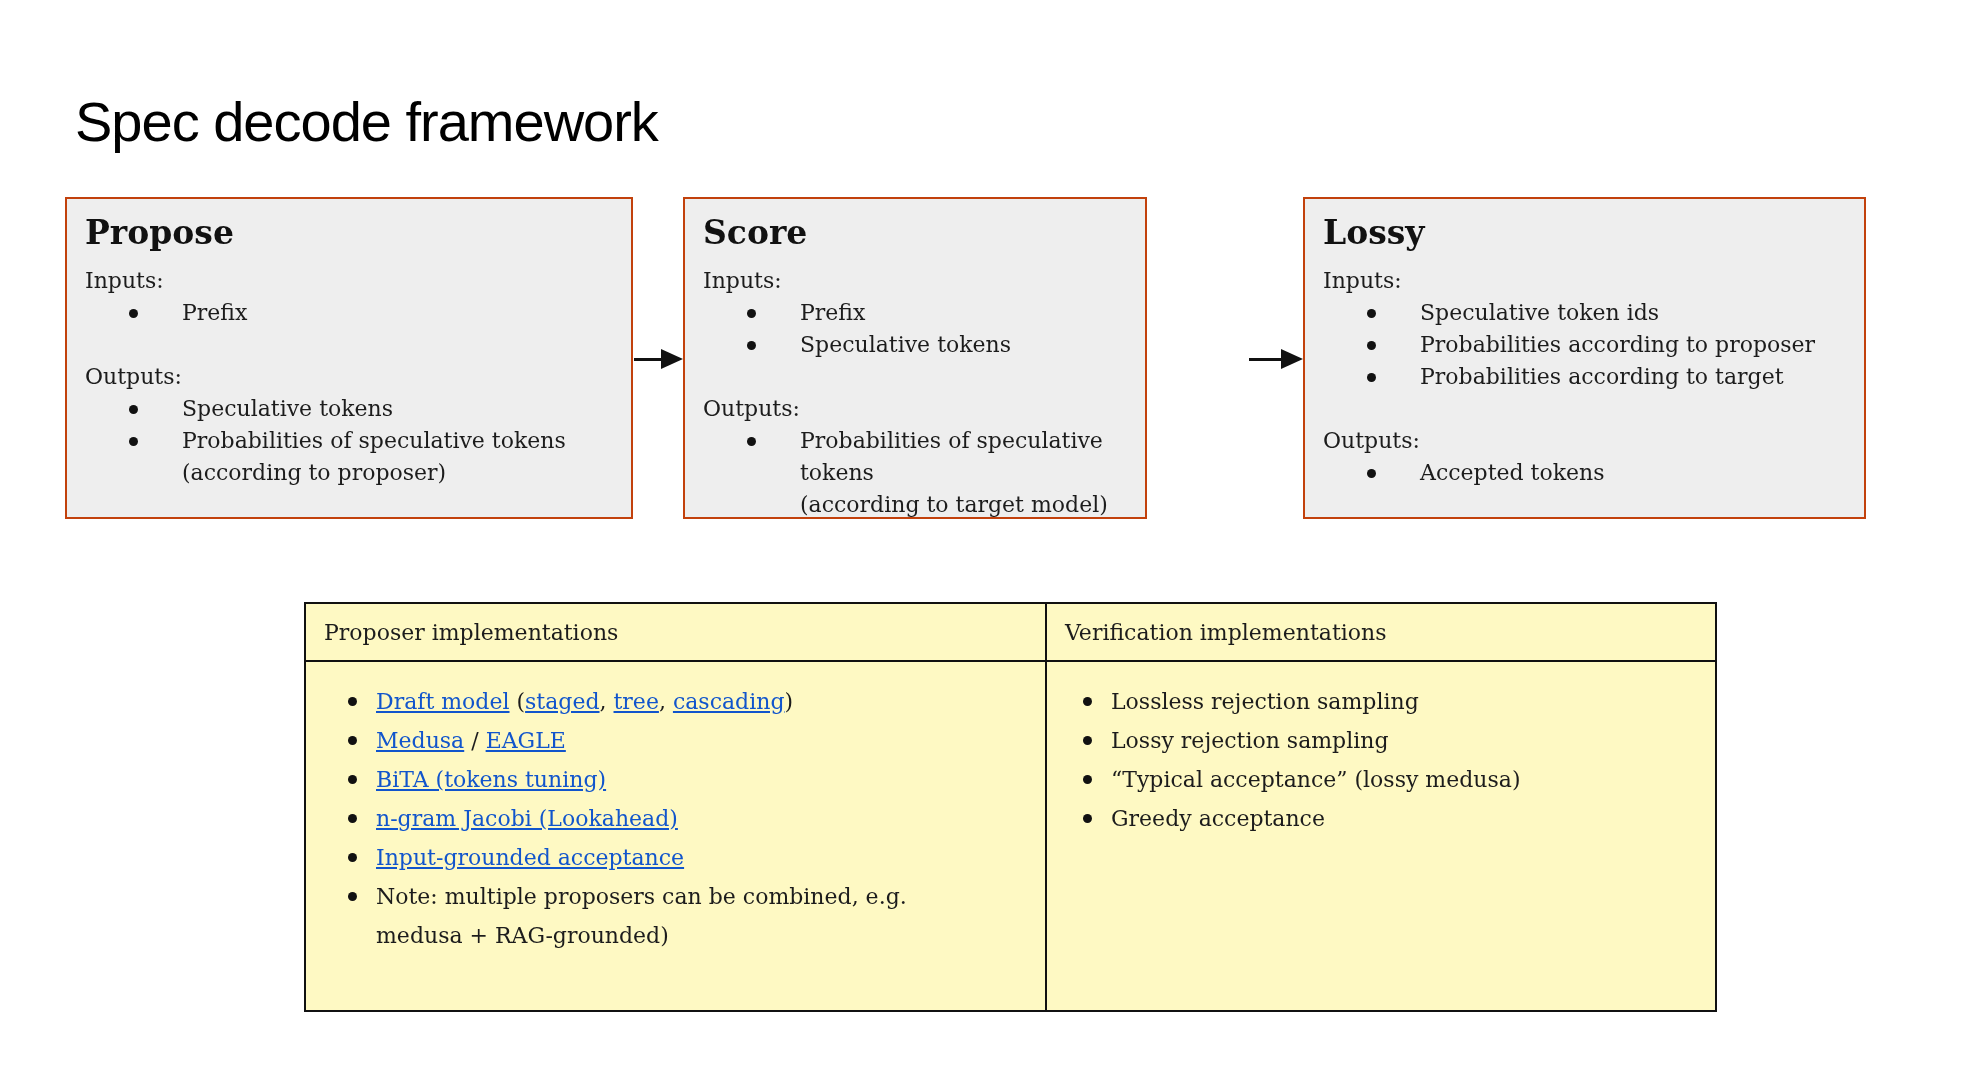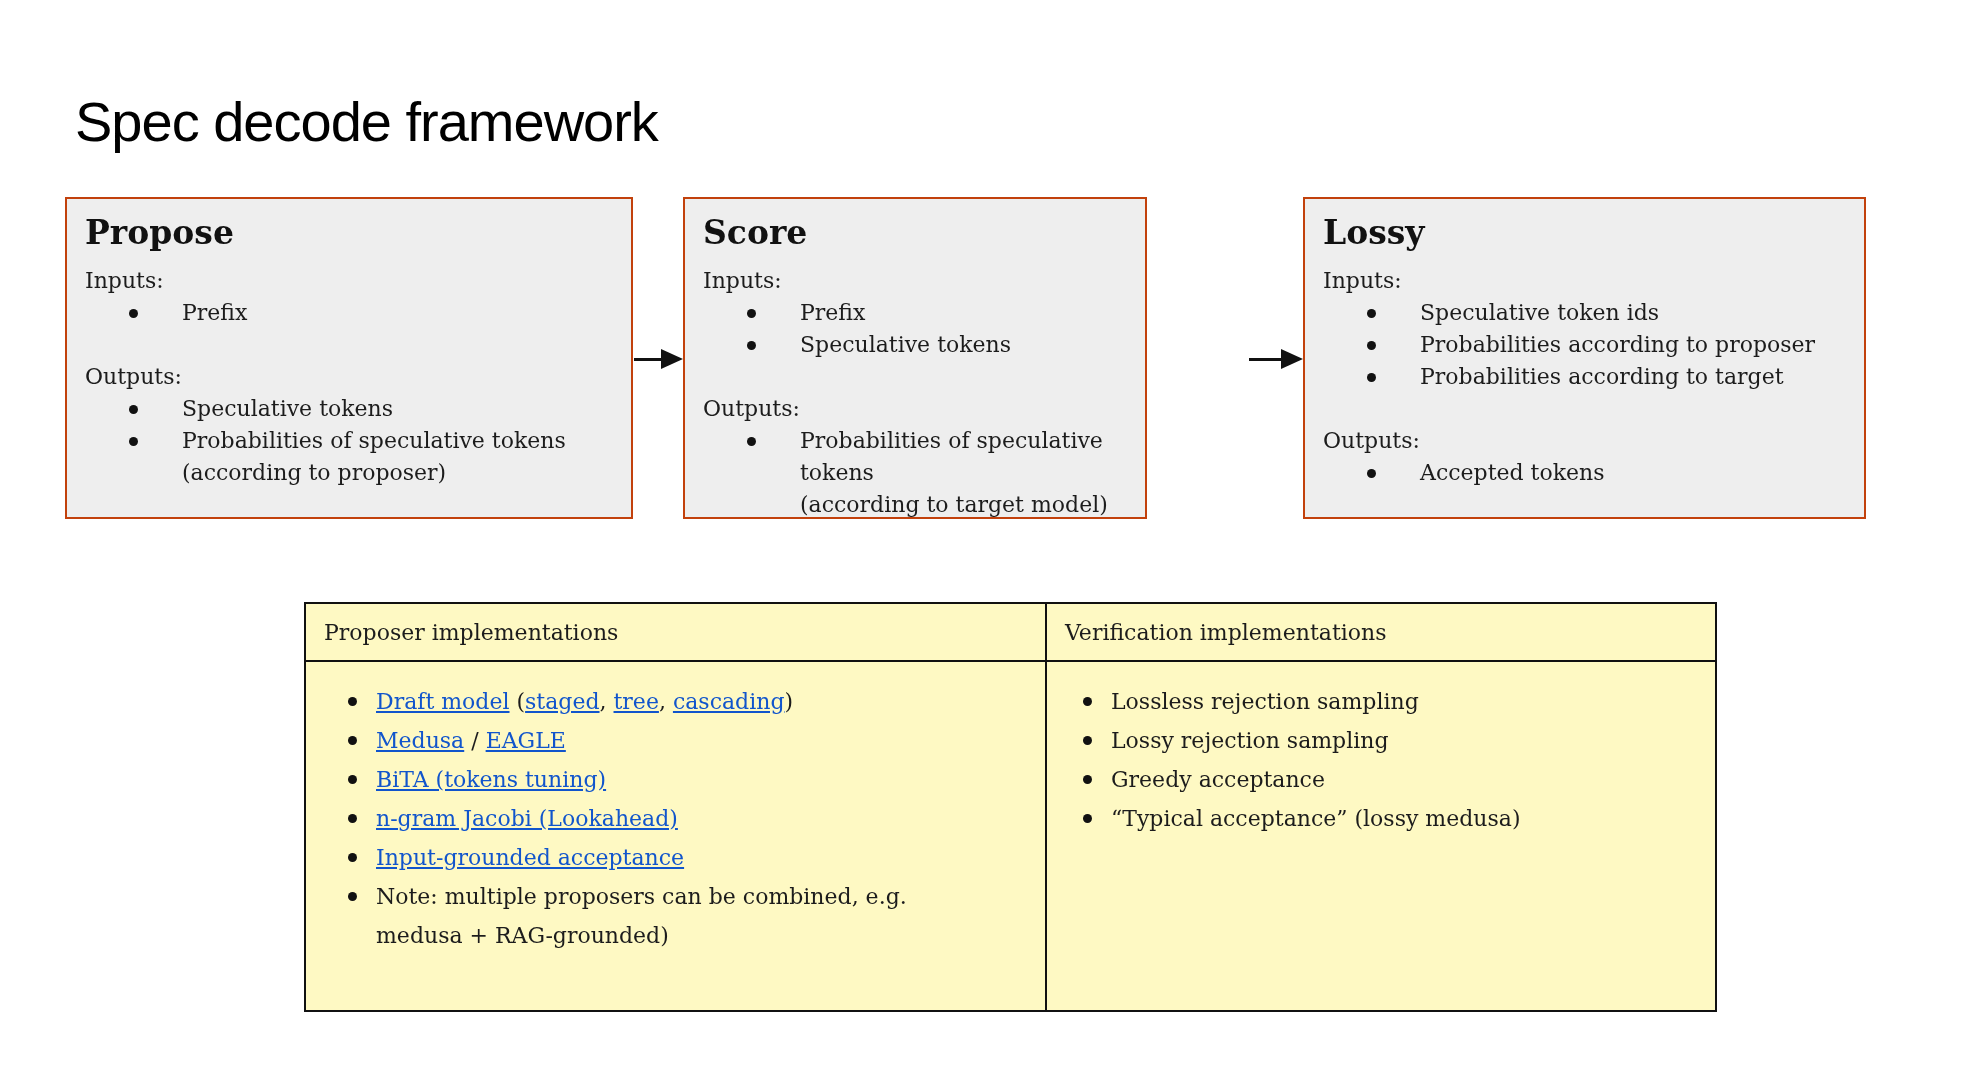--- a/index.html
+++ b/index.html
@@ -129,19 +129,19 @@
           <li><span class="link">BiTA (tokens tuning)</span></li>
           <li><span class="link">n-gram Jacobi (Lookahead)</span></li>
           <li><span class="link">Input-grounded acceptance</span></li>
           <li><span>Note: multiple proposers can be combined, e.g.</span><br><span>medusa + RAG-grounded)</span></li>
         </ul>
     </div>
     <div class="td col2">
       <ul>
           <li><span>Lossless rejection sampling</span></li>
           <li><span>Lossy rejection sampling</span></li>
+          <li><span>“Typical acceptance” (lossy medusa)</span></li>
           <li><span>Greedy acceptance</span></li>
-          <li><span>“Typical acceptance” (lossy medusa)</span></li>
         </ul>
     </div>
   </div>
 
 </div>
 
 </body></html>

